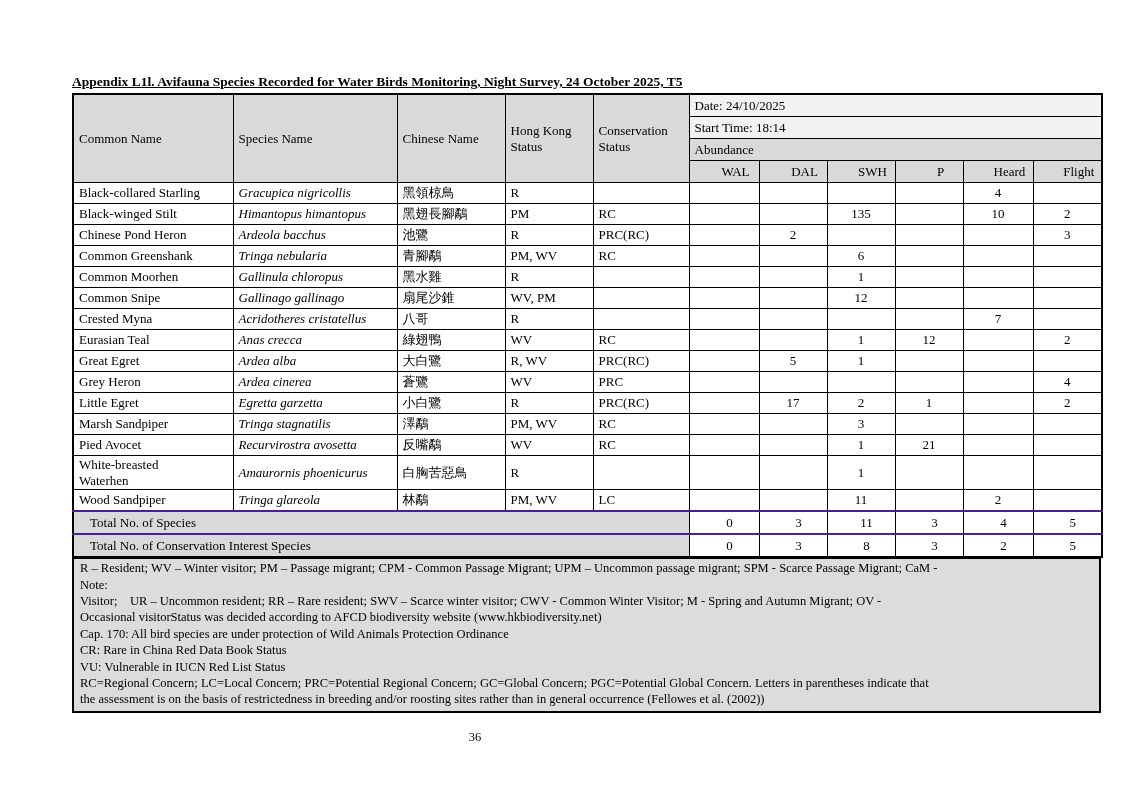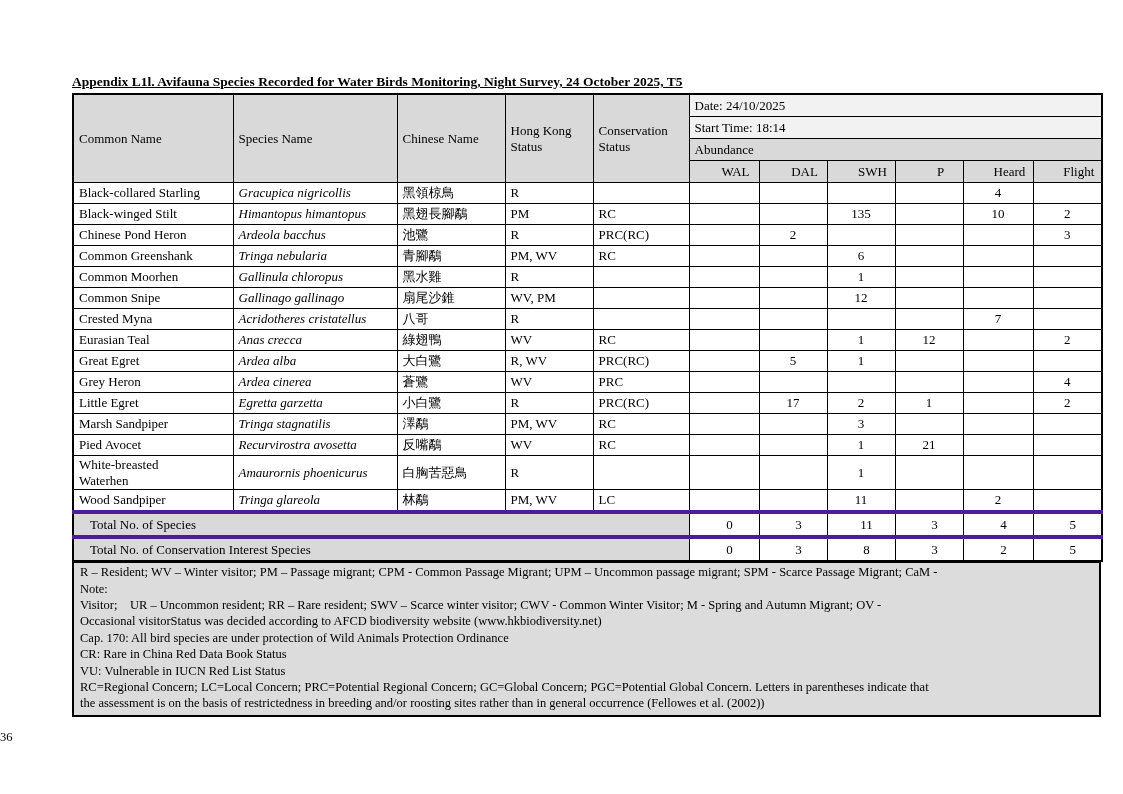--- a/index.html
+++ b/index.html
@@ -22,31 +22,31 @@
     text-align:left; vertical-align:middle; overflow:hidden;
   }
   .gray  { background:#d9d9d9; }
   .light { background:#f2f2f2; }
   tr.hrow th { height:19px; }
   tr.subhead th { text-align:center; background:#d9d9d9; height:19px;padding-left:28px; }
   tbody td { height:18px; line-height:1.2; }
   .cell-common { white-space:pre-line;margin-left:28px; }
   .cell-species { font-style:italic; }
   .cell-num { text-align:center; }
-  tr.total-row td { height:19px; border-top:4px solid #4c1d95;padding-left:16px; }
+  tr.total-row td { height:19px; border-top:2px solid #4c1d95;padding-left:16px; }
   .total-label { background:#d9d9d9; }
   .note-box {
     box-sizing:border-box; width:1029px; margin-top:-1px;
     border:2px solid #000; background:#dcdcdc;
     padding:1px 6px 3px 6px; font-size:12.5px; line-height:16.4px;
   }
   .note-line { white-space:pre-wrap; }
   .page-number {
     position:absolute; left:0; top:730px; width:950px;
-    font-size:12.5px;
+    text-align:center; font-size:12.5px;
   }
 </style>
 </head>
 <body>
 
 <div class="page">
   <div class="content">
 
     <div class="doc-title">Appendix L1l. Avifauna Species Recorded for Water Birds Monitoring, Night Survey, 24 October 2025, T5</div>
 

